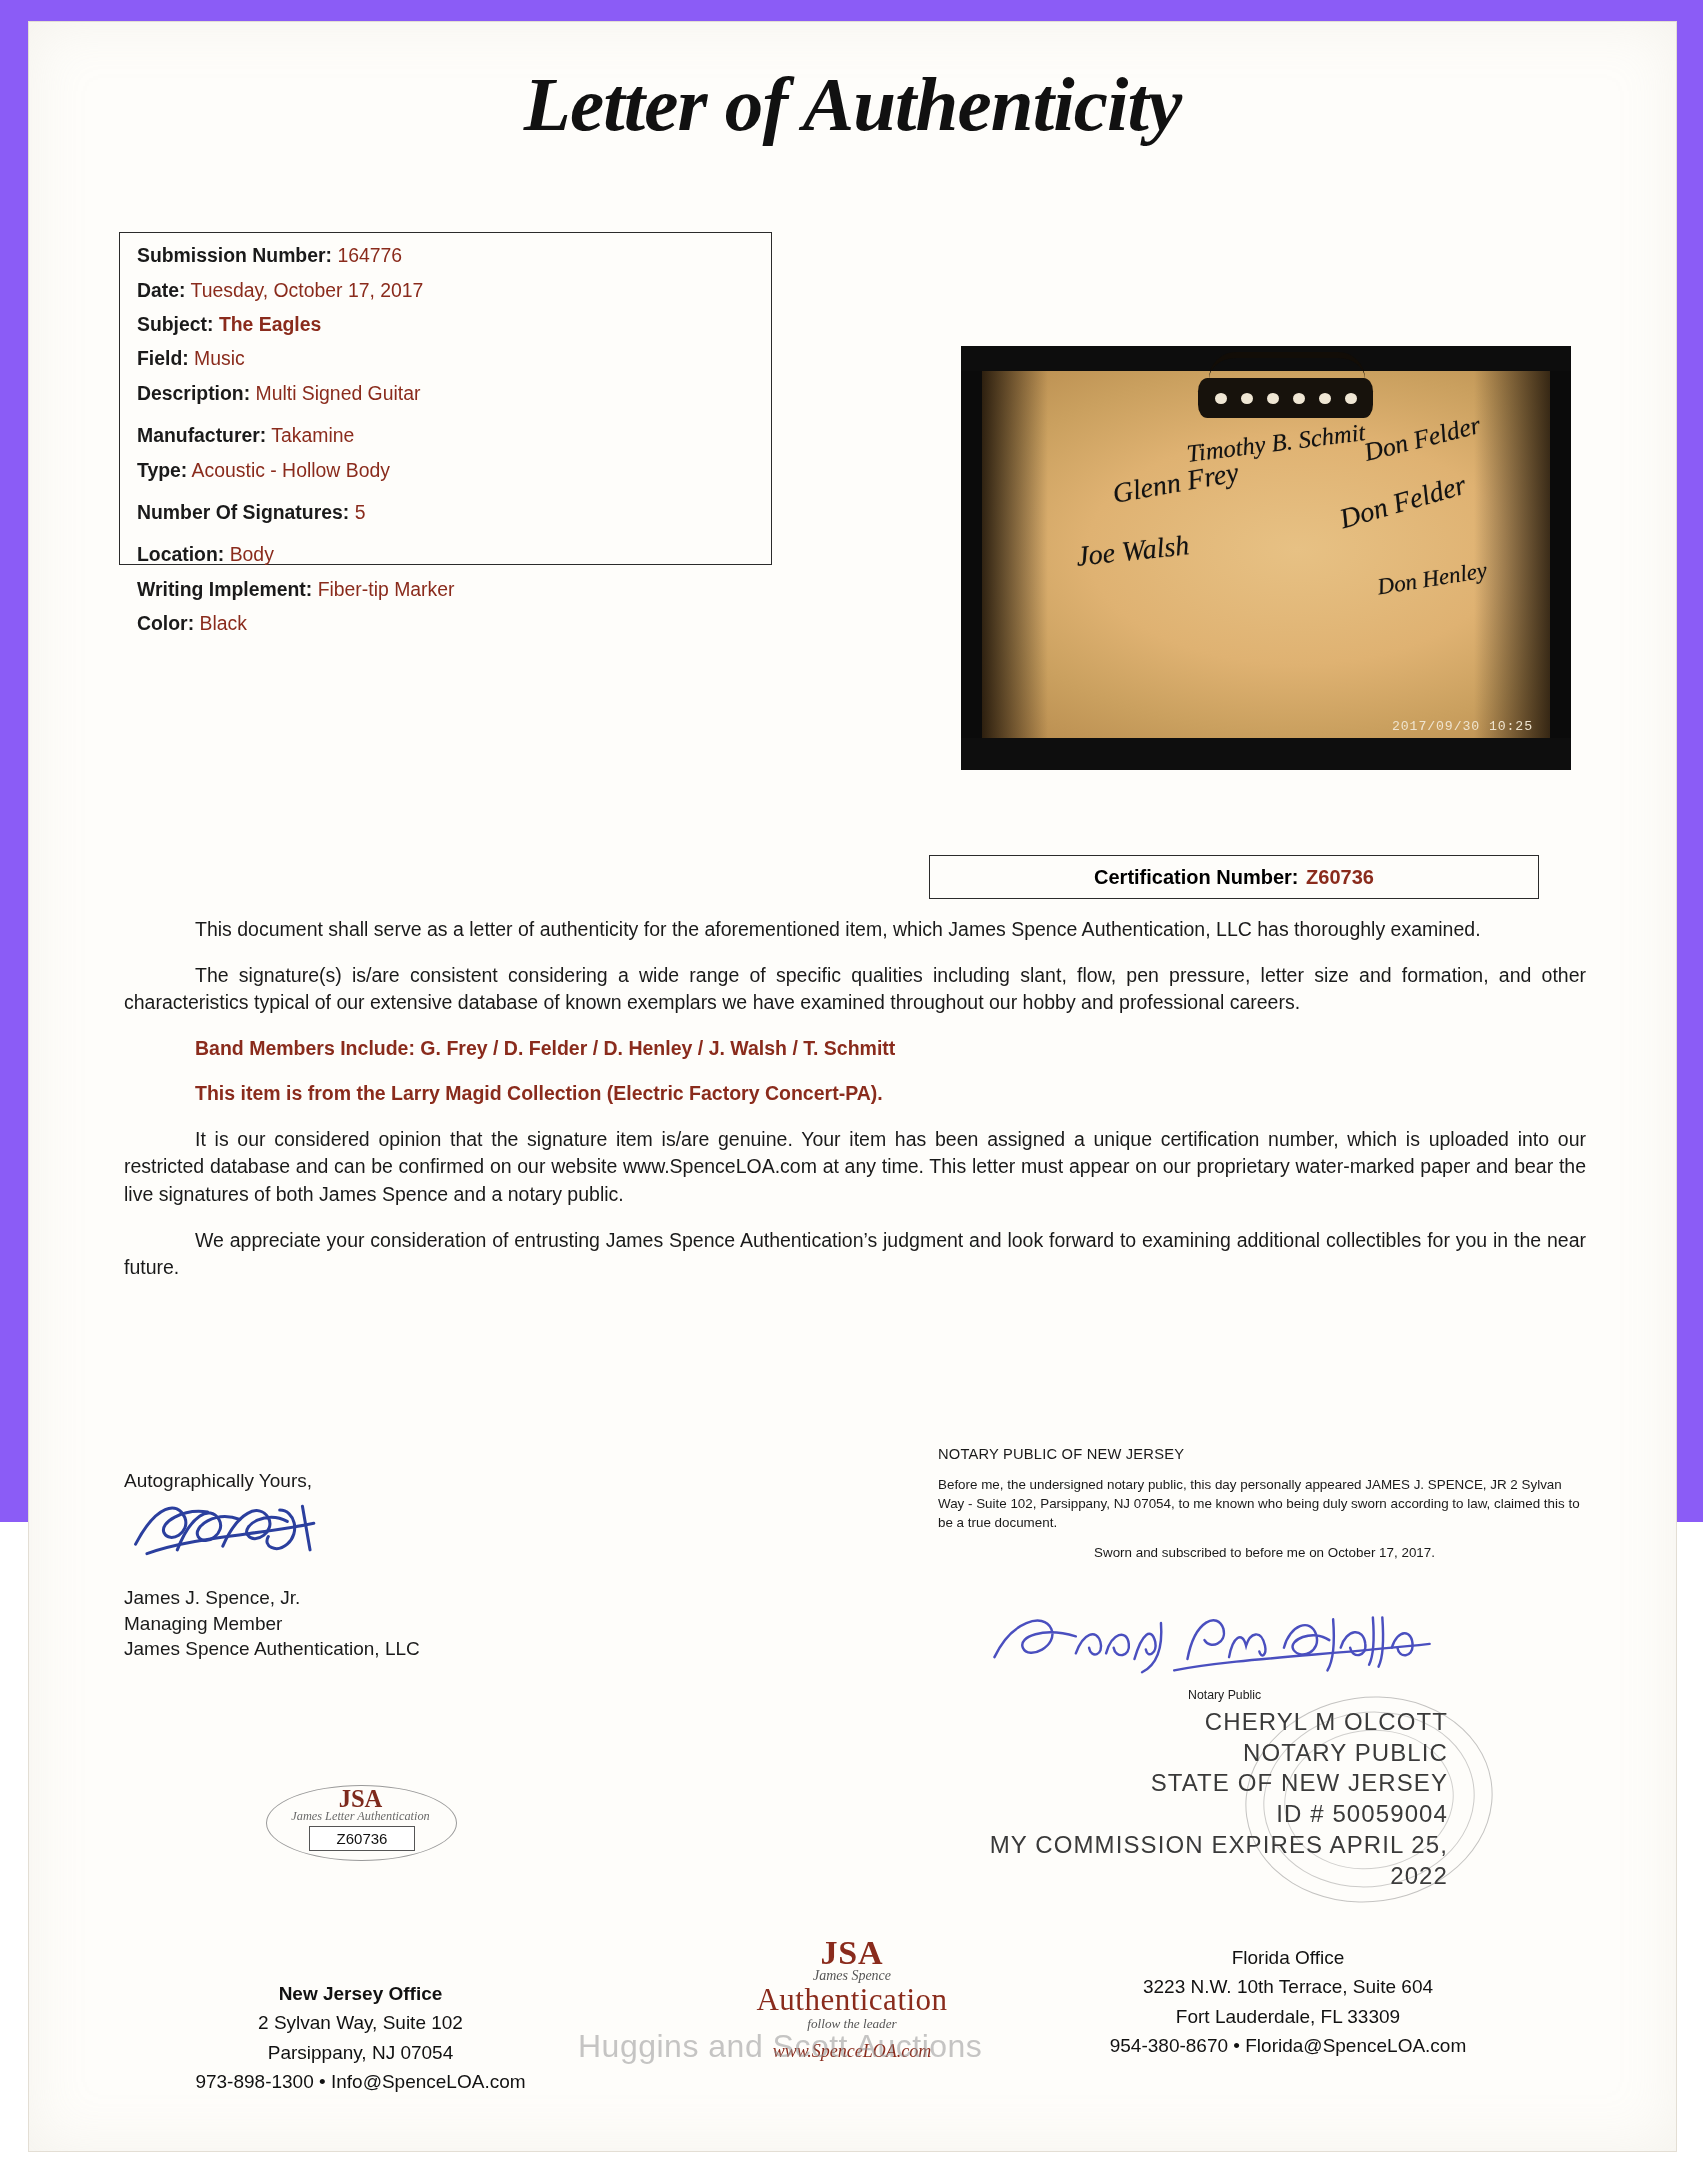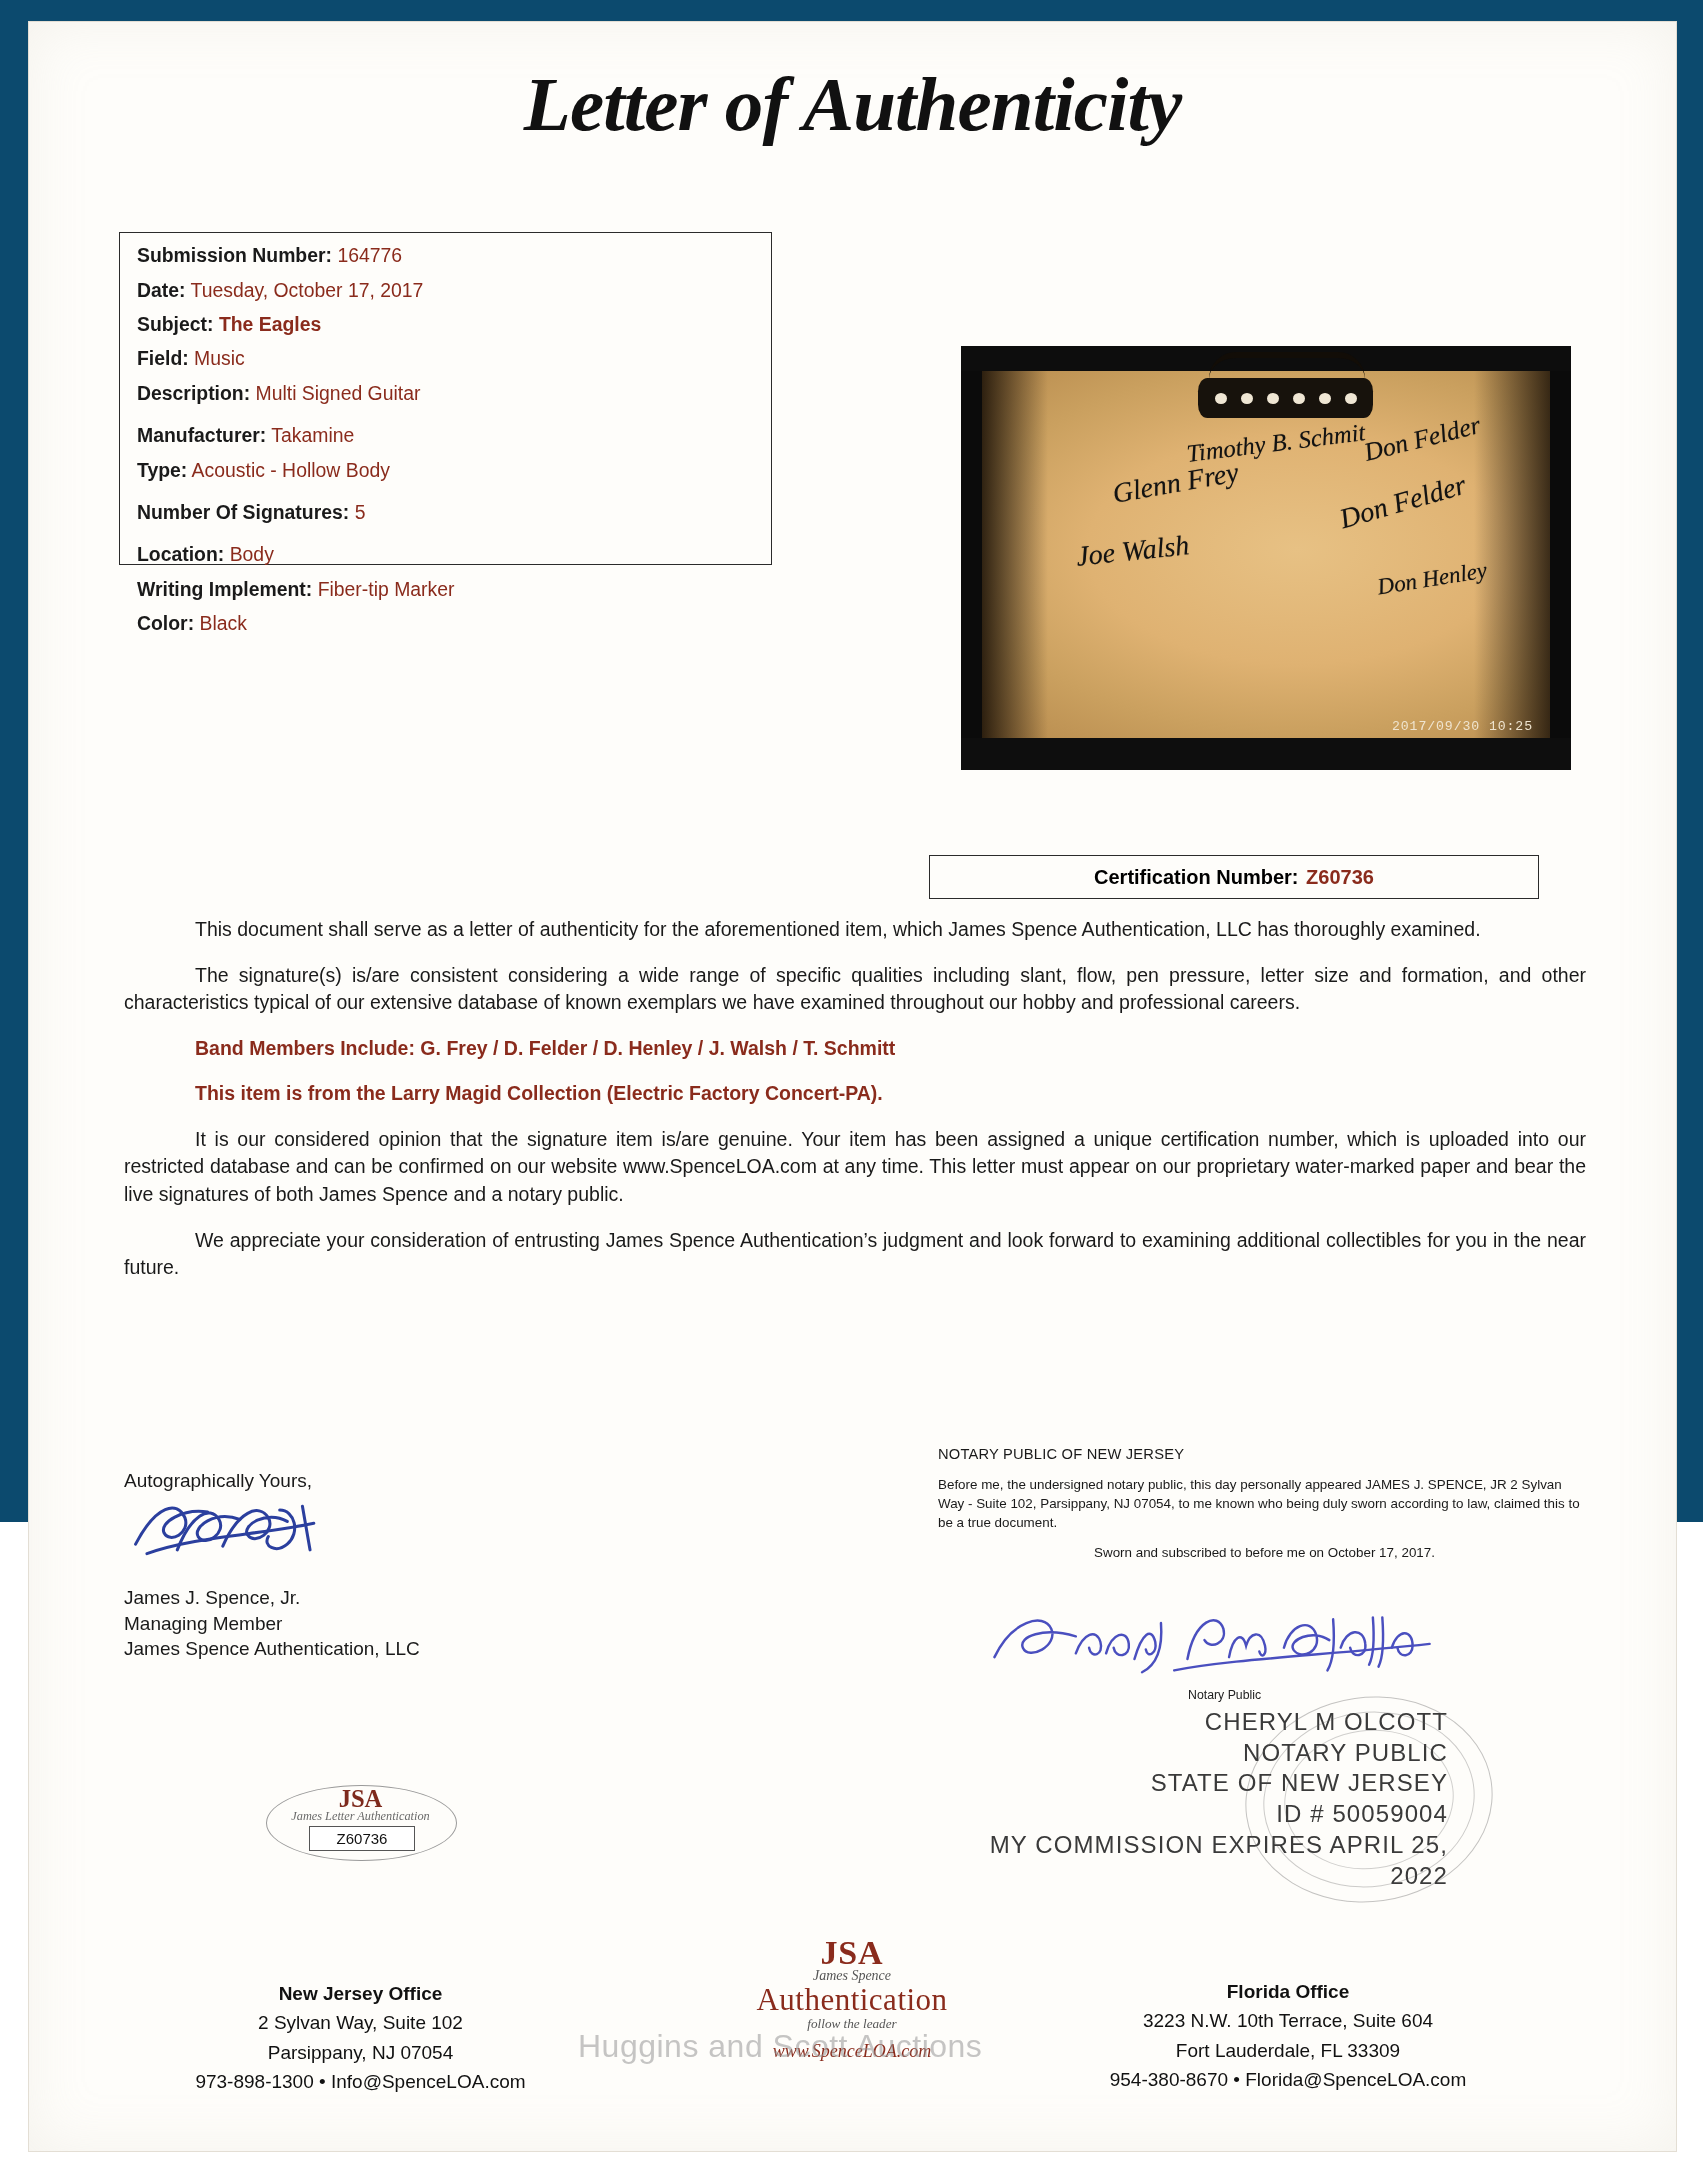--- a/index.html
+++ b/index.html
@@ -12,21 +12,21 @@
     height: 2170px;
     font-family: "Liberation Sans", sans-serif;
     position: relative;
     overflow: hidden;
   }
   .page {
     position: absolute;
     left: 0; top: 0;
     width: 1703px;
     height: 1522px;
-    background: #0c4a6e;
+    background: #8b5cf6;
   }
   .sheet {
     position: absolute;
     left: 28px;
     top: 21px;
     width: 1647px;
     height: 2129px;
     background: #fefdfa;
     border: 0.9px solid #e3ded4;
     box-shadow: inset 0 0 57px rgba(200,192,175,0.18);
@@ -353,21 +353,21 @@
   .footer-right {
     position: absolute;
     left: 1013px;
     top: 1921px;
     width: 492px;
     text-align: center;
     font-size: 19px;
     line-height: 1.55;
     color: #111;
   }
-  .footer-right .ttl { font-weight: bold; margin-top: 34px; }
+  .footer-right .ttl { font-weight: normal; }
   .footer-center {
     position: absolute;
     left: 662px;
     top: 1912px;
     width: 322px;
     text-align: center;
   }
   .fc-jsa {
     font-family: "Liberation Serif", serif;
     font-weight: bold;

